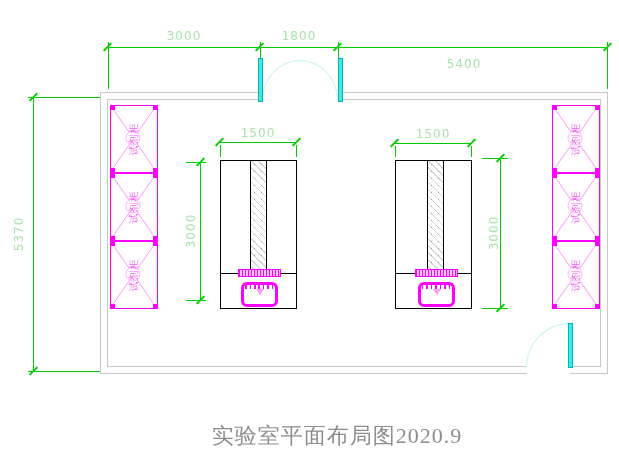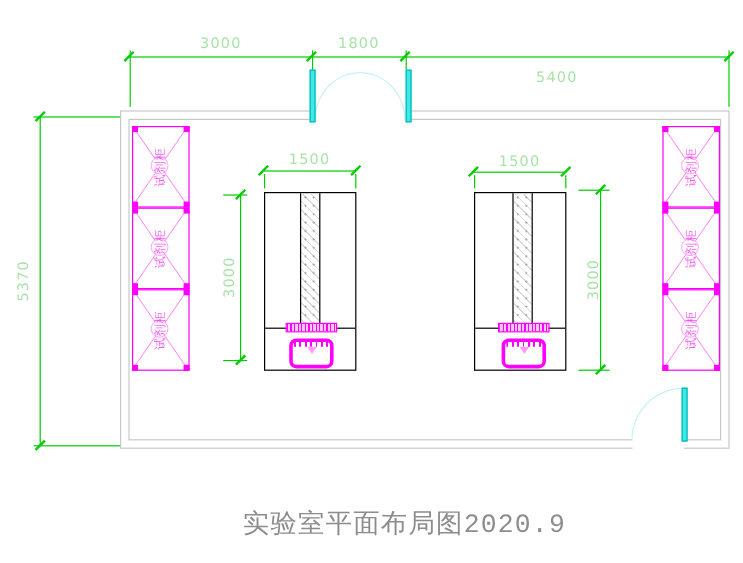--- a/index.html
+++ b/index.html
@@ -34,21 +34,21 @@
   .mbar{position:absolute;top:108px;width:43px;height:8px;border:1px solid var(--mag);box-sizing:border-box;
         background:repeating-linear-gradient(90deg,var(--mag) 0 1px,#ffc9ff 1px 3px);}
   .sink{position:absolute;top:121px;width:37px;height:25px;border:3.5px solid var(--mag);border-radius:6px;box-sizing:border-box;}
   .sink:before{content:"";position:absolute;left:1px;right:1px;top:0;height:4px;
         background:repeating-linear-gradient(90deg,var(--mag) 0 1.5px,transparent 1.5px 4.5px);}
   .sink:after{content:"";position:absolute;left:50%;top:4px;transform:translateX(-50%);
         width:0;height:0;border-left:4px solid transparent;border-right:4px solid transparent;border-top:6px solid #ff9bff;}
   
   .title{position:absolute;left:337px;top:421px;transform:translateX(-50%);
          color:var(--titlec);font-size:22px;letter-spacing:1px;white-space:nowrap;
-         font-family:Liberation Mono, monospace;}
+         font-family:Liberation Serif, serif;}
 </style>
 </head>
 <body>
 
 <div class="canvas">
 
   <div class="wall" style="left:100px;top:92px;width:508px;height:282px;"></div>
   <div class="wall" style="left:107px;top:99px;width:494px;height:268px;"></div>
 
   <div class="patch" style="left:261px;top:91px;width:80px;height:10px;"></div>

